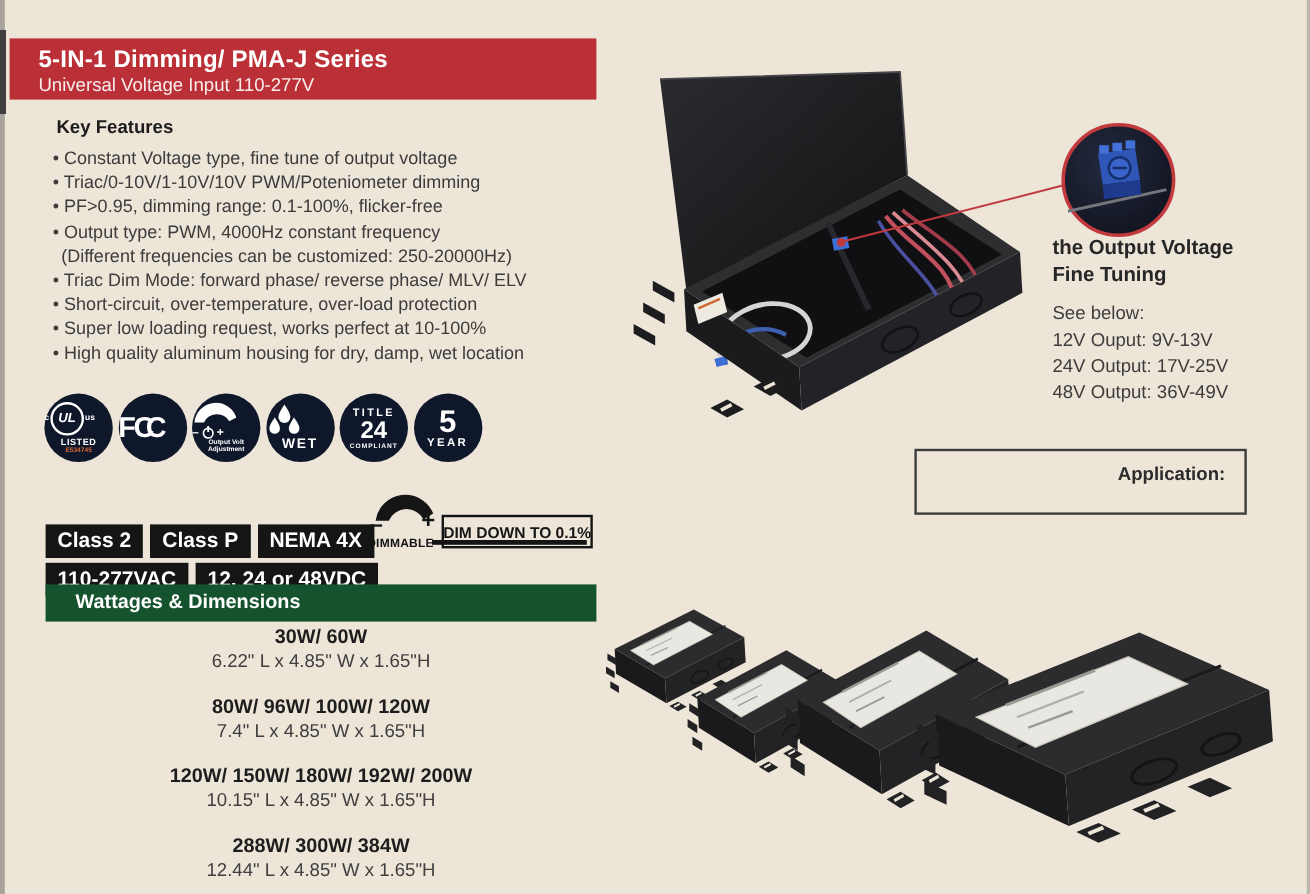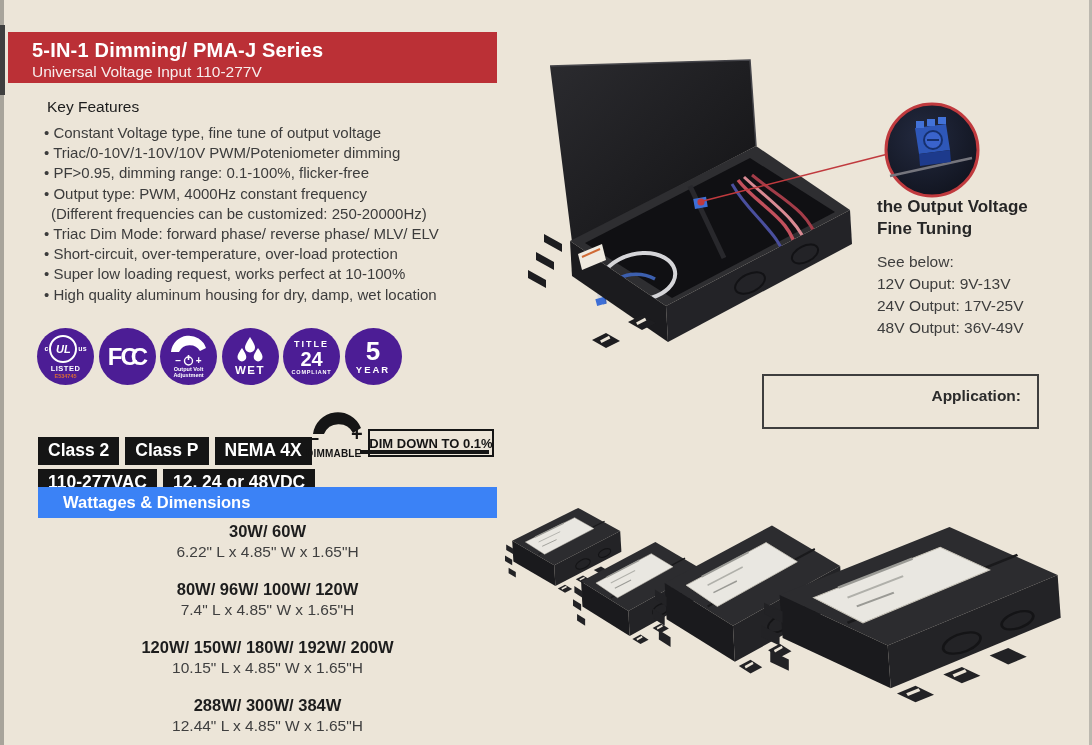--- a/index.html
+++ b/index.html
@@ -11,31 +11,31 @@
   .edge-left{left:0;top:0;width:4px;height:745px;background:#a8a49b;}
   .edge-left-dark{left:0;top:25px;width:5px;height:70px;background:#3f3f3f;}
   .edge-right{right:0;top:0;width:3px;height:745px;background:#bcb8af;}
 
   
   .banner{left:8px;top:32px;width:489px;height:51px;background:#bb3036;color:#fff;
           padding:6px 0 0 24px;box-sizing:border-box;}
   .banner .t{font-size:20px;font-weight:bold;line-height:24px;letter-spacing:.2px;}
   .banner .s{font-size:15.5px;line-height:20px;color:#f7eded;}
 
-  .h-key{left:47px;top:98px;font-size:15.5px;font-weight:normal;color:#1c1c1c;}
+  .h-key{left:47px;top:98px;font-size:15.5px;font-weight:bold;color:#1c1c1c;}
 
   .features{left:44px;top:123px;width:470px;list-style:none;margin:0;padding:0;
             font-size:15px;line-height:20.2px;color:#3c3c3c;}
   .features li{white-space:nowrap;}
   .features li.cont{padding-left:7px;}
 
   
   .certs{left:37px;top:328px;display:flex;gap:4.5px;}
-  .cert{width:57px;height:57px;border-radius:50%;background:#4c1d95;color:#fff;position:relative;
-        display:flex;flex-direction:column;align-items:center;justify-content:center;text-align:center;}
+  .cert{width:57px;height:57px;border-radius:50%;background:#0f172a;color:#fff;position:relative;
+        display:flex;flex-direction:column;justify-content:center;text-align:center;}
   .cert .tiny{font-size:5.5px;line-height:6px;font-weight:bold;}
   .ul-row{display:flex;align-items:center;gap:1px;}
   .ul-circ{width:24px;height:24px;border:2px solid #fff;border-radius:50%;display:flex;align-items:center;justify-content:center;
            font-size:11px;font-weight:bold;font-style:italic;}
   .ul-side{font-size:7px;font-weight:bold;}
   .ul-listed{font-size:7.5px;font-weight:bold;letter-spacing:.5px;margin-top:1px;}
   .ul-file{font-size:5.5px;color:#d96a35;font-weight:bold;}
   .fcc{font-size:24px;font-weight:bold;letter-spacing:-2px;display:flex;align-items:center;}
   .fcc .c2{margin-left:-5px;}
   .adj-sym{display:flex;align-items:center;gap:2px;margin-top:2px;}
@@ -57,21 +57,21 @@
   
   .dim-minus{left:308px;top:426px;font-size:20px;font-weight:bold;color:#151515;}
   .dim-plus{left:351px;top:423px;font-size:20px;font-weight:bold;color:#151515;}
   .dim-label{left:306px;top:448px;font-size:10px;font-weight:bold;color:#151515;letter-spacing:.2px;}
   .dim-underline{left:360px;top:450px;width:129px;height:3.5px;background:#151515;}
   .dim-note{left:368px;top:429px;width:126px;height:28px;border:2.5px solid #151515;box-sizing:border-box;
             display:flex;align-items:center;justify-content:center;
             font-size:13px;font-weight:bold;color:#151515;white-space:nowrap;}
 
   
-  .watt-bar{left:38px;top:487px;width:459px;height:31px;background:#3b82f6;color:#fff;
+  .watt-bar{left:38px;top:487px;width:459px;height:31px;background:#14532d;color:#fff;
             font-size:16.5px;font-weight:bold;line-height:30px;padding-left:25px;box-sizing:border-box;}
   .watt-list{left:38px;top:521px;width:459px;text-align:center;}
   .wg{margin-bottom:17px;}
   .wg .w{font-size:16.5px;font-weight:bold;color:#1d1d1d;line-height:21px;}
   .wg .d{font-size:15.5px;color:#3f3f3f;line-height:20px;}
 
   
   .fine{left:877px;top:196px;width:210px;}
   .fine .h{font-size:17px;font-weight:bold;color:#262626;line-height:21.5px;}
   .fine .lines{margin-top:12px;font-size:15.5px;color:#3d3d3d;line-height:22px;}

